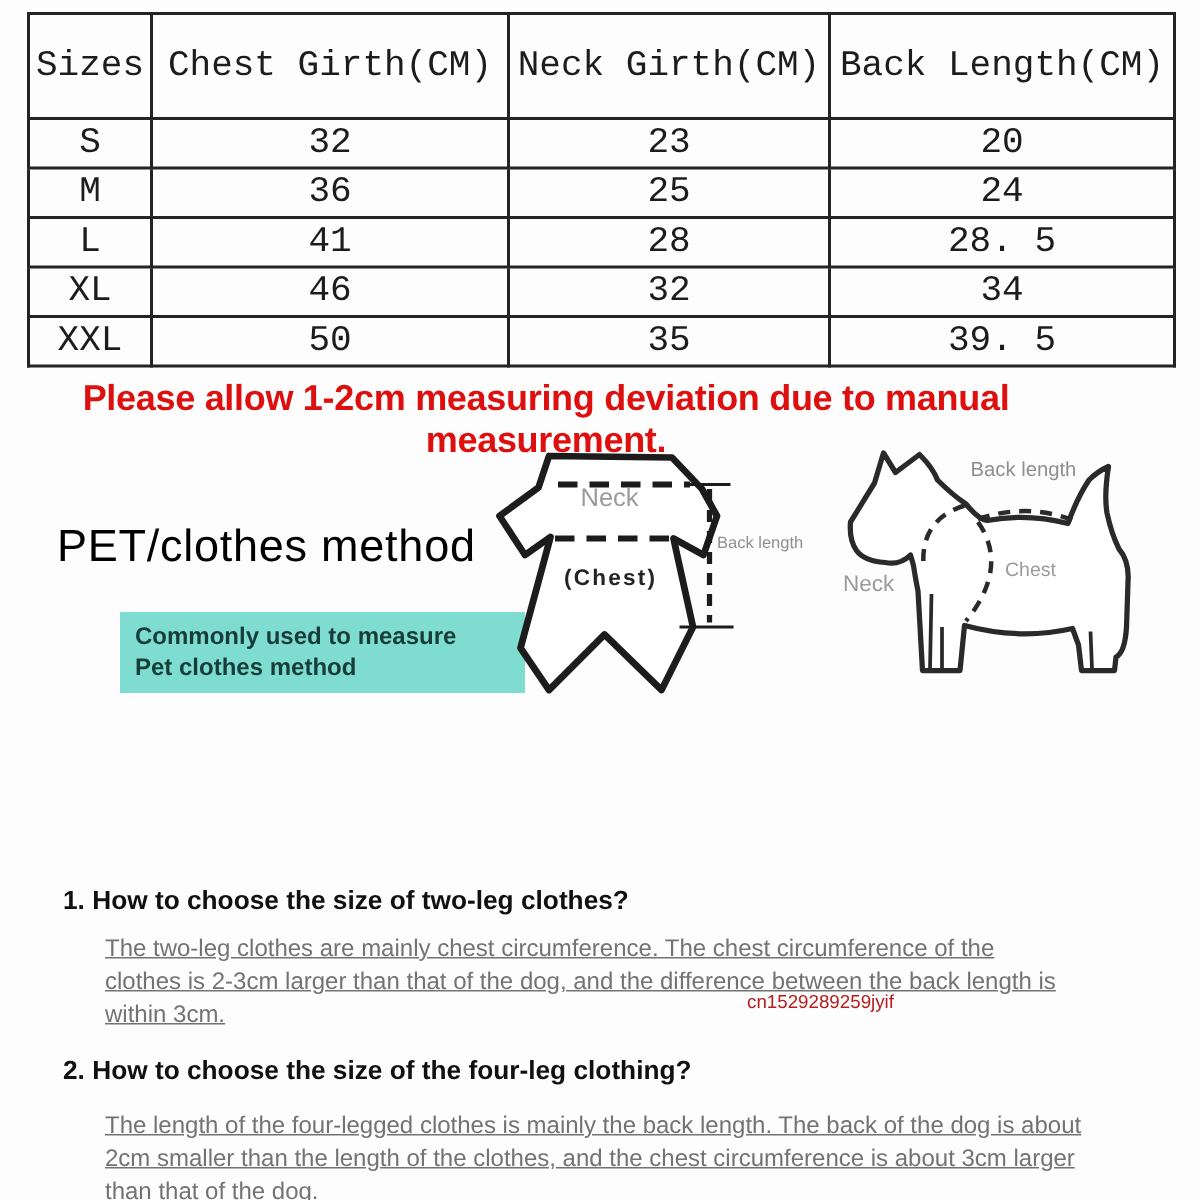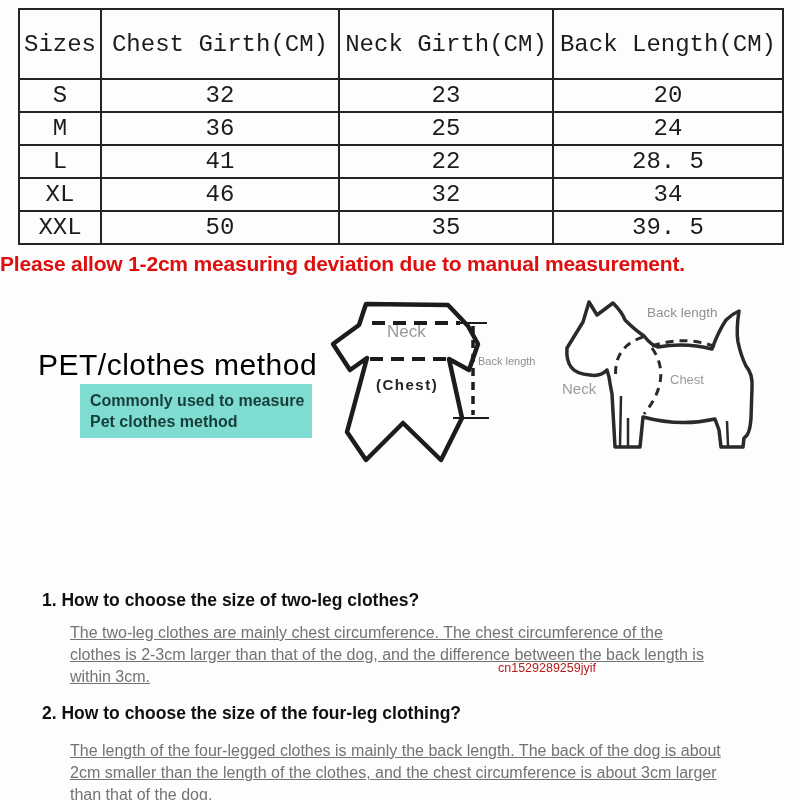--- a/index.html
+++ b/index.html
@@ -16,30 +16,30 @@
   }
   .size-table th,.size-table td{
     border:2px solid #242424;text-align:center;vertical-align:middle;
     font-weight:normal;padding:0;overflow:hidden;
   }
   .size-table th{font-size:24px;height:68px;}
   .size-table td{font-size:24px;height:31px;}
   .col-size{width:82px;} .col-chest{width:238px;} .col-neck{width:214px;} .col-back{width:230px;}
   
   .notice{
-    position:absolute;left:0;top:252px;width:728px;
-    font-size:21px;font-weight:bold;color:#dd0f0f;letter-spacing:-0.2px;
+    position:absolute;left:0;top:252px;width:728px;text-align:center;
+    font-size:24px;font-weight:bold;color:#dd0f0f;letter-spacing:-0.2px;
   }
   
   .method-title{
     position:absolute;left:38px;top:348px;font-size:30px;color:#000000;
     letter-spacing:0.5px;
   }
   .highlight-box{
-    position:absolute;left:80px;top:384px;width:232px;height:54px;
+    position:absolute;left:80px;top:408px;width:270px;height:54px;
     background:#7eddd0;padding:6px 0 12px 10px;box-sizing:border-box;
   }
   .highlight-box div{
     font-size:16px;font-weight:bold;color:#173d38;line-height:21px;white-space:nowrap;
   }
   .diagram{position:absolute;}
   .garment-svg{left:310px;top:290px;}
   .dog-svg{left:540px;top:290px;}
   
   .problems-title{
@@ -83,21 +83,21 @@
     </tr>
     <tr>
       <td>M</td>
       <td>36</td>
       <td>25</td>
       <td>24</td>
     </tr>
     <tr>
       <td>L</td>
       <td>41</td>
-      <td>22</td>
+      <td>28</td>
       <td>28. 5</td>
     </tr>
     <tr>
       <td>XL</td>
       <td>46</td>
       <td>32</td>
       <td>34</td>
     </tr>
     <tr>
       <td>XXL</td>

